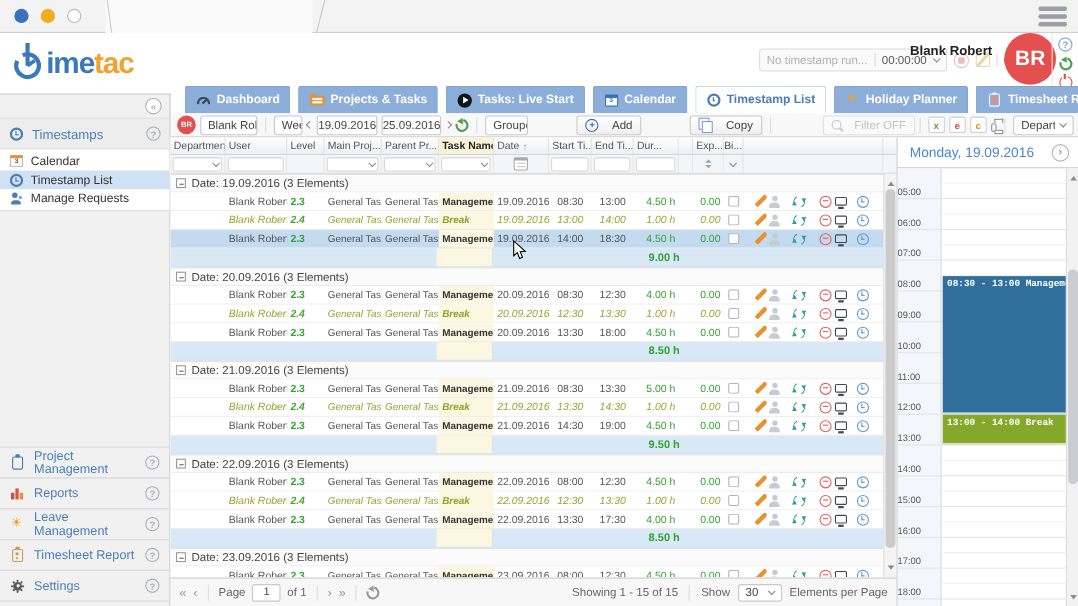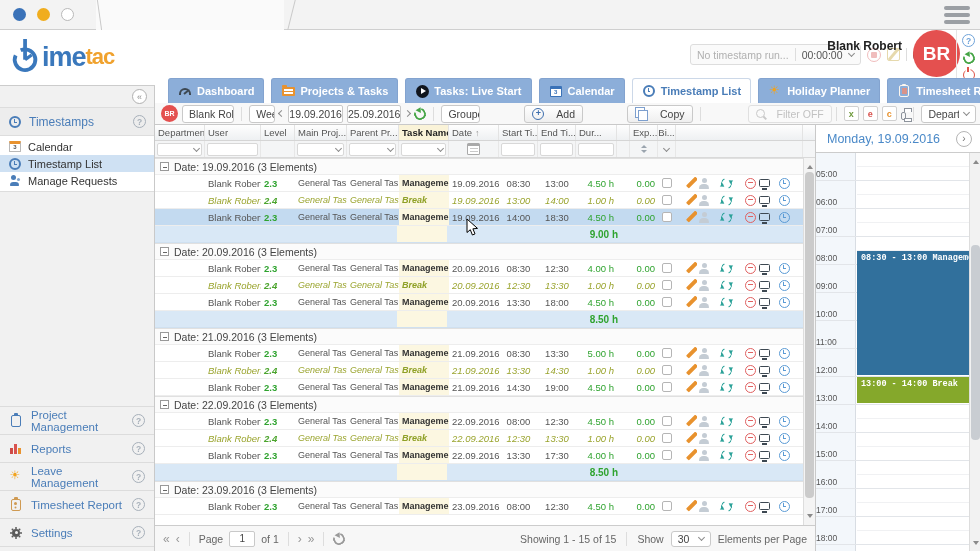--- a/index.html
+++ b/index.html
@@ -16,21 +16,21 @@
   .btab{position:absolute;left:96px;top:0;width:188px;height:30px;background:#fafafa;}
   .btab-l{position:absolute;left:90px;top:0;width:10px;height:30px;border-right:1px solid #c9c9c9;transform:skewX(8deg);}
   .btab-r{position:absolute;left:282px;top:0;width:10px;height:30px;border-right:1px solid #c9c9c9;transform:skewX(-14deg);}
   .hamburger{position:absolute;right:10px;top:6px;width:26px;display:flex;flex-direction:column;gap:3px;cursor:pointer;}
   .hamburger i{height:4px;background:#9b9fa4;border-radius:2px;}
 
   
   #app-header{position:absolute;left:0;top:30px;width:980px;height:48px;background:#fff;}
   #logo{position:absolute;left:10px;top:6px;display:flex;align-items:flex-end;}
   .logo-ime{font-size:27px;font-weight:bold;color:#3a78bc;letter-spacing:-1px;line-height:34px;}
-  .logo-tac{font-size:22px;font-weight:bold;color:#f0a22e;letter-spacing:-1px;line-height:34px;}
+  .logo-tac{font-size:27px;font-weight:bold;color:#f0a22e;letter-spacing:-1px;line-height:34px;}
   #ts-widget{position:absolute;left:690px;top:14px;display:flex;align-items:center;gap:6px;}
   .ts-box{display:flex;align-items:center;height:21px;border:1px solid #ddd;background:#fafafa;border-radius:3px;padding:0 6px;gap:6px;}
   .ts-status{font-size:10.5px;color:#b0b0b0;}
   .ts-sep{width:1px;height:13px;background:#ddd;}
   .ts-timer{font-size:10.5px;color:#555;}
   #user-name{position:absolute;right:78px;top:9px;font-size:12px;font-weight:bold;color:#222;}
   #avatar{position:absolute;right:20px;top:0px;width:47px;height:47px;border-radius:50%;background:#e4504f;color:#fff;
           display:flex;align-items:center;justify-content:center;font-size:19px;font-weight:bold;cursor:pointer;}
   #right-rail{position:absolute;right:0;top:30px;width:24px;height:73px;border-left:1px solid #e5e5e5;
               display:flex;flex-direction:column;align-items:center;gap:5px;padding-top:4px;}
@@ -807,20 +807,27 @@
                 <span class="c c-ops">
                   <span class="edit-icon"></span>
                   <span class="assign-icon"></span>
                   <span class="sync-icon"></span>
                   <span class="remove-icon"></span>
                   <span class="monitor-icon"></span>
                   <span class="clocksm-icon"></span>
                 </span>
               </div>
             </div>
+          <div class="tr tr-sum">
+            <span class="c sum-left"></span>
+            <span class="c c-task"></span>
+            <span class="c sum-mid">
+              <span class="sum-total">9.50 h</span>
+            </span>
+          </div>
         </div>
 
         <div class="tgroup">
           <div class="tr tr-group">
             <span class="grp-icon"></span>
             <span>Date: 22.09.2016 (3 Elements)</span>
           </div>
           <div>
 
               <div class="tr normal">

